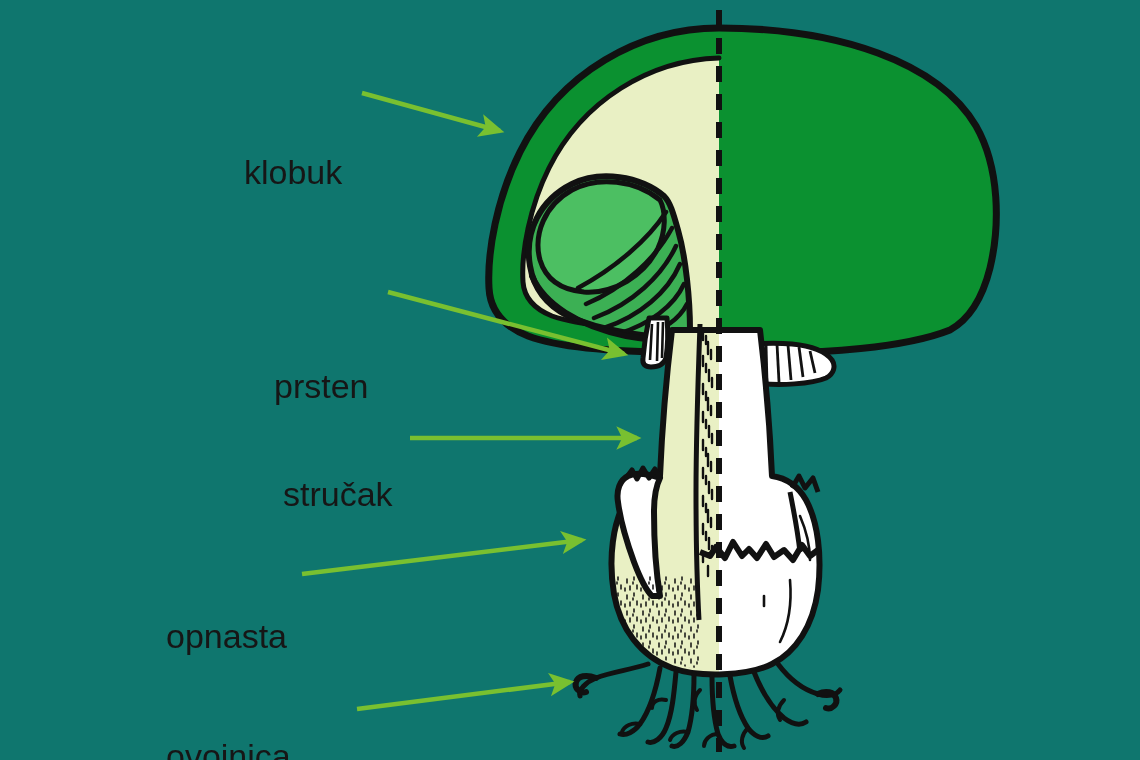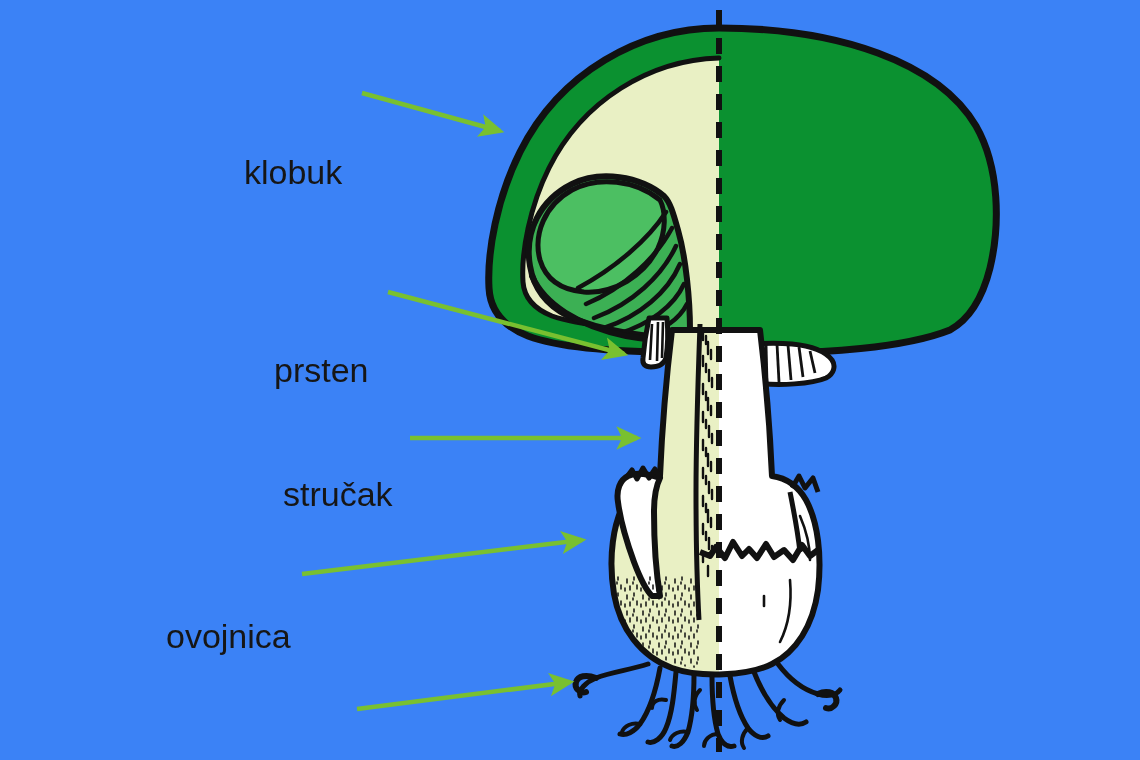--- a/index.html
+++ b/index.html
@@ -7,42 +7,42 @@
     padding: 0;
     background: #ffffff;
   }
   body {
     font-family: "Liberation Sans", sans-serif;
   }
   #figure {
     position: relative;
     width: 1140px;
     height: 760px;
-    background: #3b82f6;
+    background: #0f766e;
     overflow: hidden;
   }
   #figure svg.layer {
     position: absolute;
     left: 0;
     top: 0;
     width: 1140px;
     height: 760px;
   }
   .label {
     position: absolute;
     font-family: "Liberation Sans", sans-serif;
     font-size: 34px;
     line-height: 40px;
     color: #161616;
     white-space: pre;
     letter-spacing: 0px;
   }
   .label-line { display: block; }
   #label-klobuk   { left: 244px; top: 72px; }
-  #label-prsten   { left: 274px; top: 270px; }
+  #label-prsten   { left: 274px; top: 286px; }
   #label-strucak  { left: 283px; top: 394px; }
   #label-opnasta  { left: 166px; top: 536px; }
   #label-micelij  { left: 241px; top: 688px; }
 </style>
 </head>
 <body>
 
 <div id="figure">
 
   <svg class="layer" viewBox="0 0 1140 760">
@@ -320,20 +320,21 @@
 
   <div class="label" id="label-prsten">
     <span class="label-line">prsten</span>
   </div>
 
   <div class="label" id="label-strucak">
     <span class="label-line">stručak</span>
   </div>
 
   <div class="label" id="label-opnasta">
+    <span class="label-line">opnasta</span>
     <span class="label-line">ovojnica</span>
   </div>
 
   <div class="label" id="label-micelij">
     
   </div>
 
 </div>
 
 </body></html>

